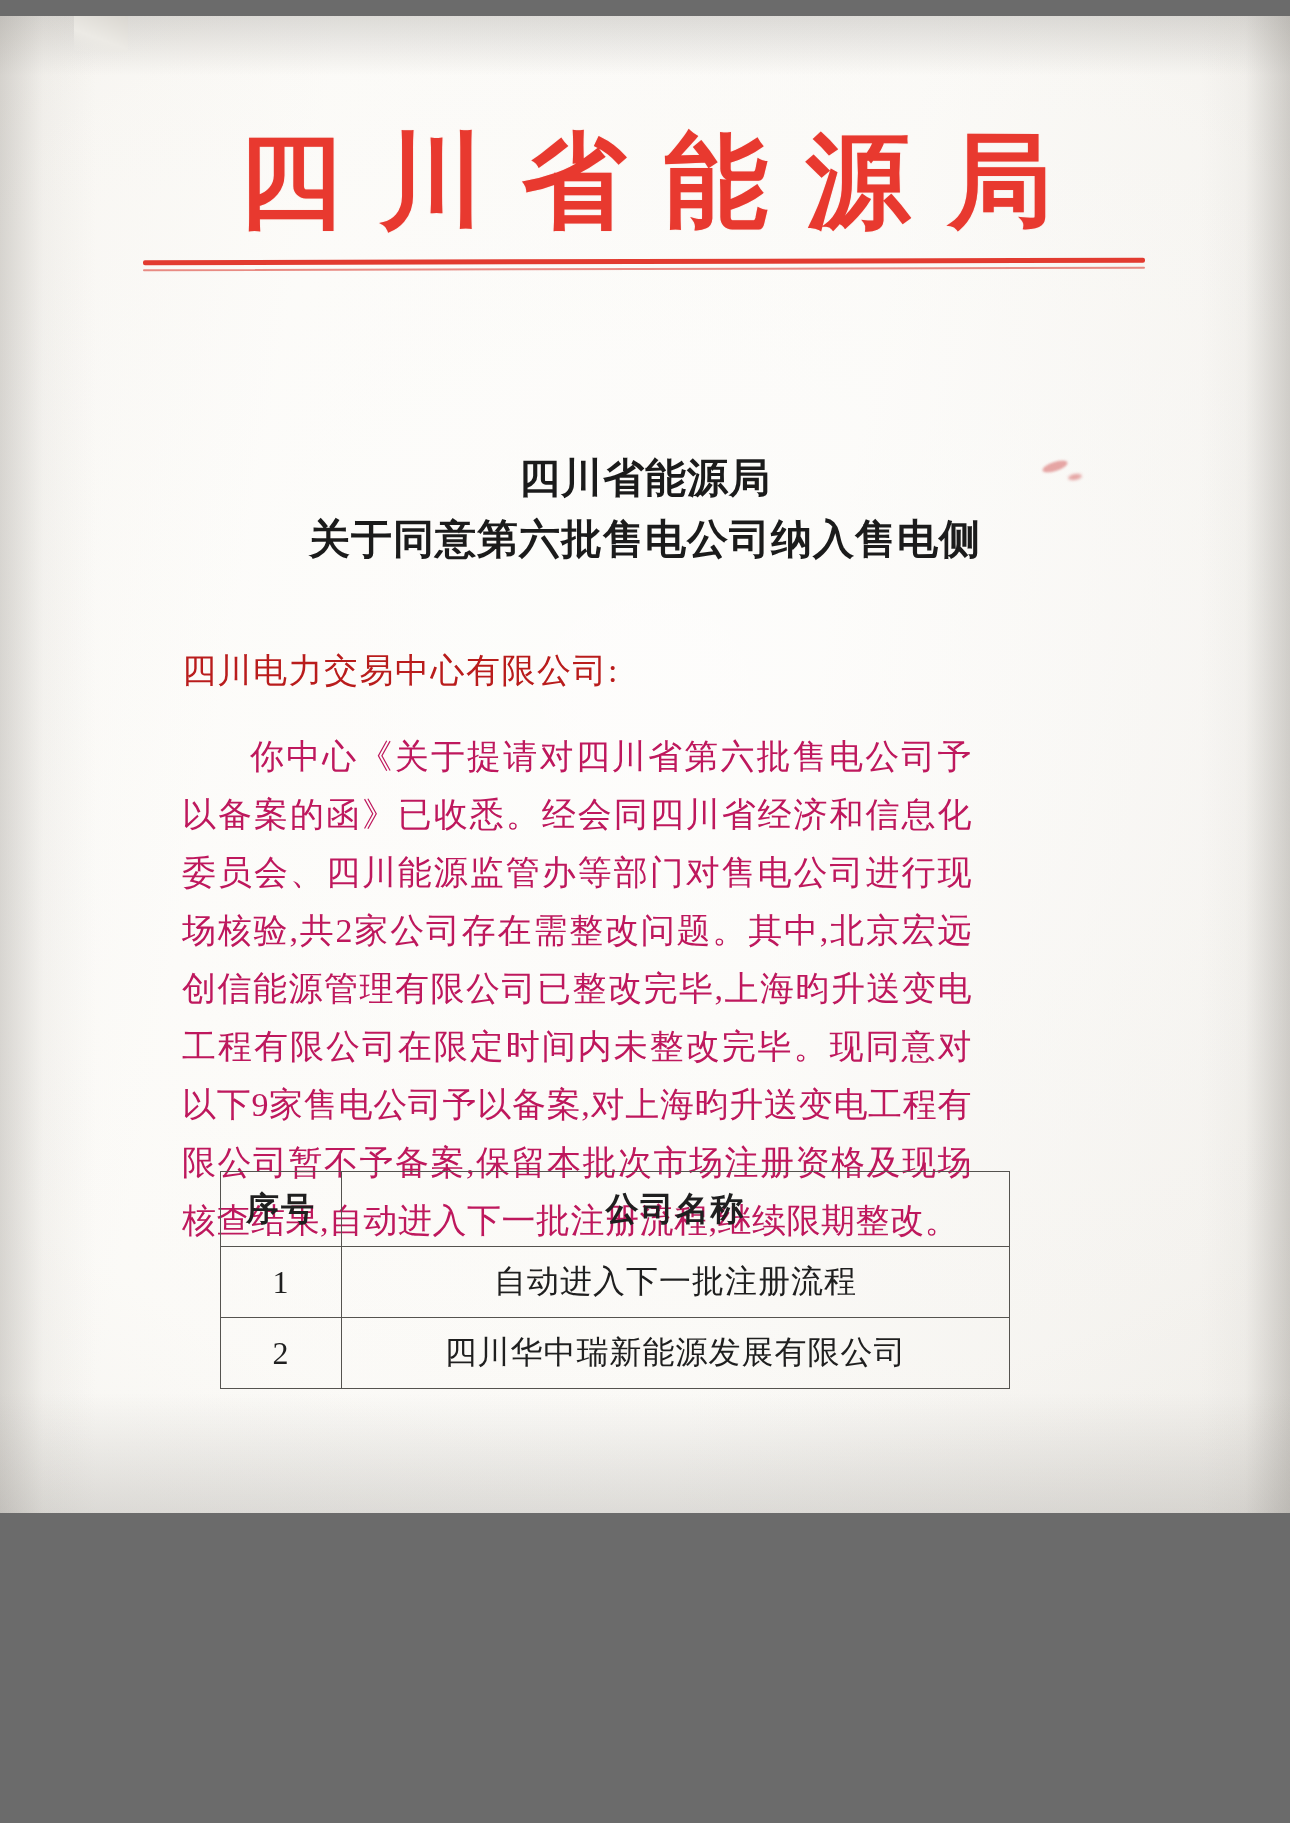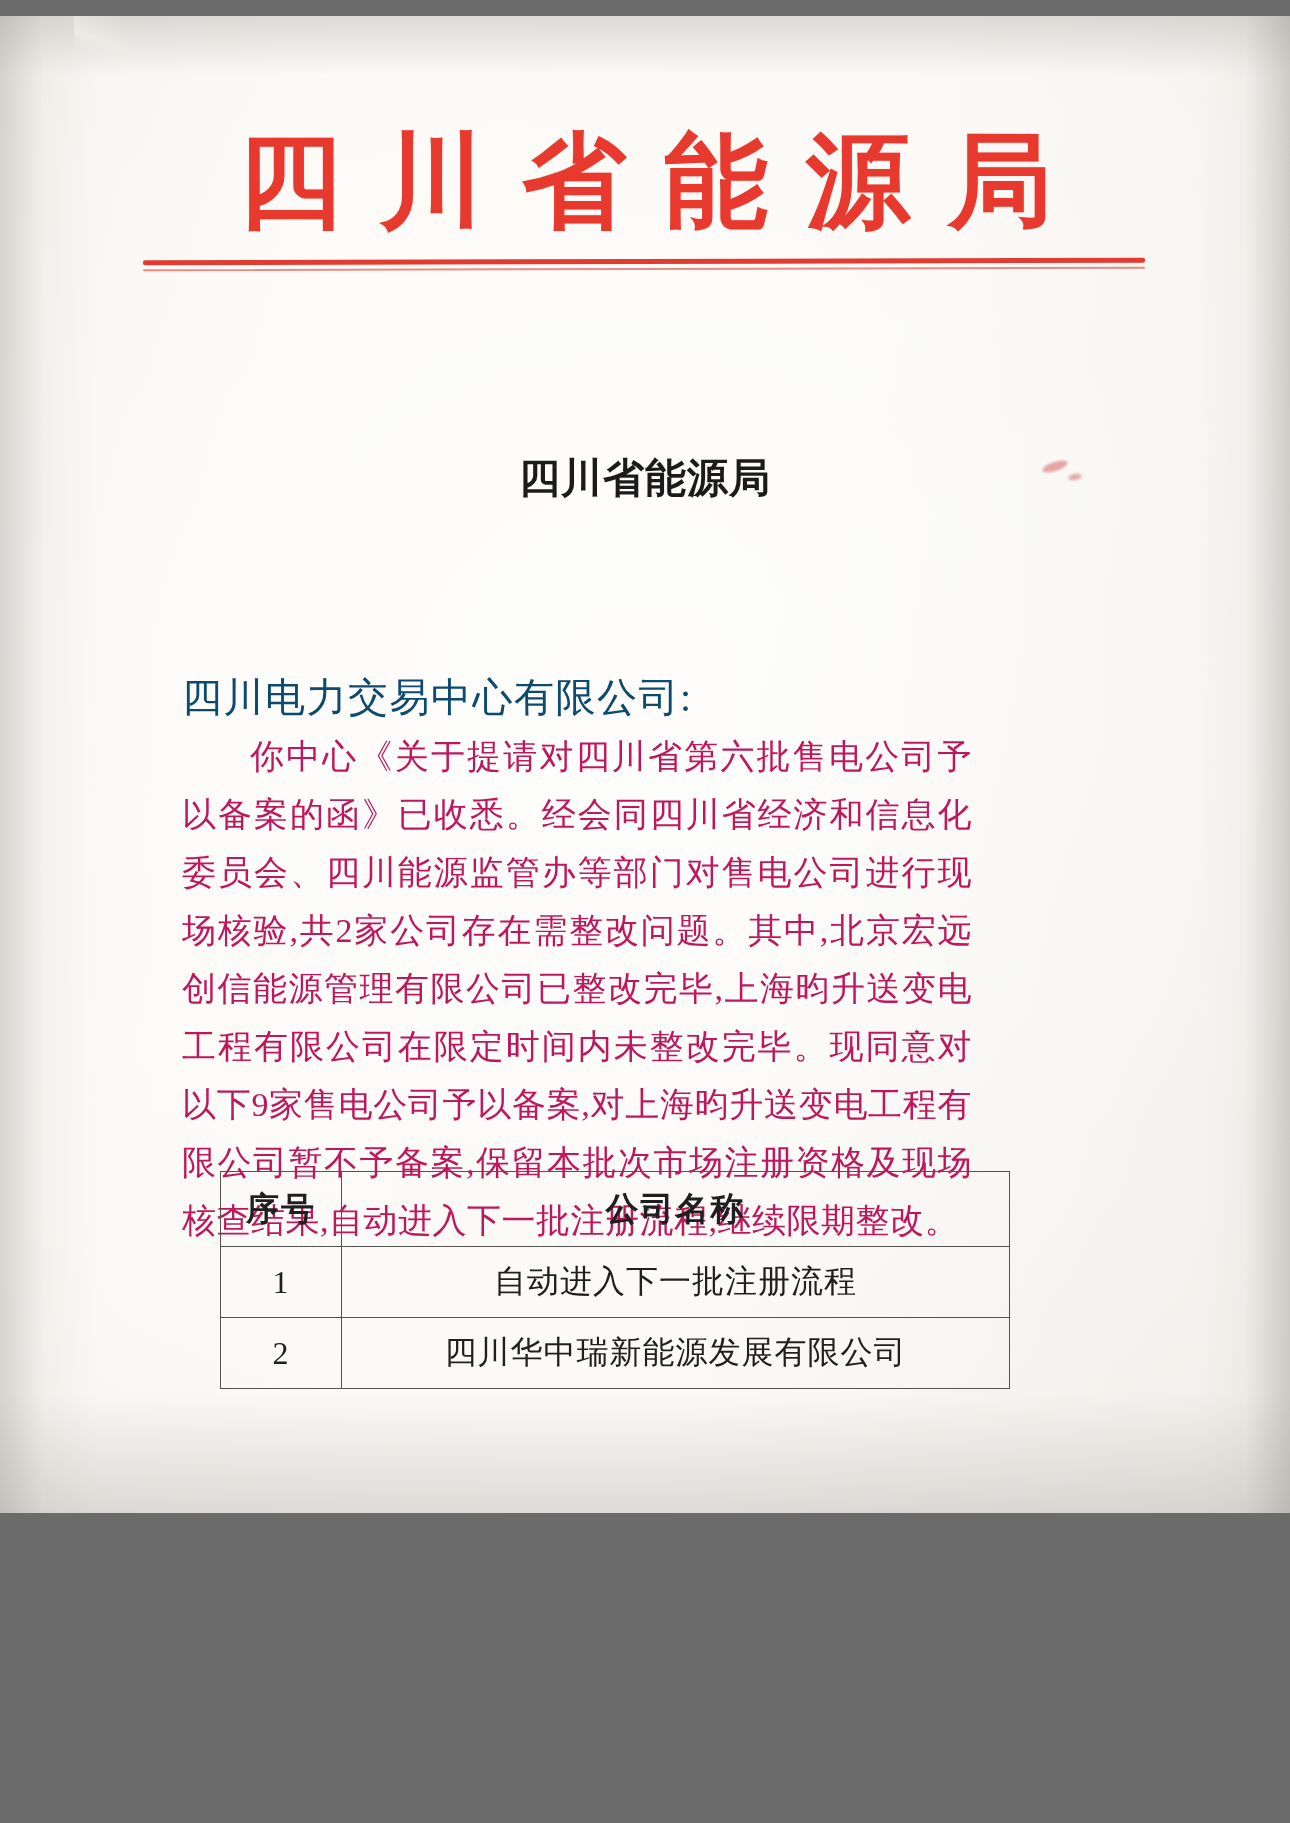--- a/index.html
+++ b/index.html
@@ -109,24 +109,24 @@
     font-weight: bold;
     font-size: 41px;
     line-height: 1.48;
     letter-spacing: 1px;
   }
   .doc-title div { white-space: nowrap; }
 
   
   .addressee {
     position: absolute;
-    top: 654px;
+    top: 632px;
     left: 182px;
-    font-size: 40px;
-    color: #0c4a6e;
+    font-size: 34px;
+    color: #b91c1c;
     font-family: "Liberation Serif", "DejaVu Serif", serif;
     letter-spacing: 1.5px;
   }
   .body-text {
     position: absolute;
     top: 712px;
     left: 182px;
     width: 790px;
     font-size: 34px;
     color: #be185d;
@@ -217,20 +217,21 @@
     <div class="masthead-title">四川省能源局</div>
   </div>
   <div class="masthead-rule"></div>
   <div class="masthead-rule thin"></div>
 
   <div class="ink-speck speck-a"></div>
   <div class="ink-speck speck-b"></div>
 
   <div class="doc-title">
     <div>四川省能源局</div>
+    <div>关于同意第六批售电公司纳入售电侧</div>
   </div>
 
   <div class="addressee">四川电力交易中心有限公司:</div>
 
   <div class="body-text">
     <p>你中心《关于提请对四川省第六批售电公司予以备案的函》已收悉。经会同四川省经济和信息化委员会、四川能源监管办等部门对售电公司进行现场核验,共2家公司存在需整改问题。其中,北京宏远创信能源管理有限公司已整改完毕,上海昀升送变电工程有限公司在限定时间内未整改完毕。现同意对以下9家售电公司予以备案,对上海昀升送变电工程有限公司暂不予备案,保留本批次市场注册资格及现场核查结果,自动进入下一批注册流程,继续限期整改。</p>
   </div>
 
   <div class="company-table-wrap">
     <table class="company-table">

